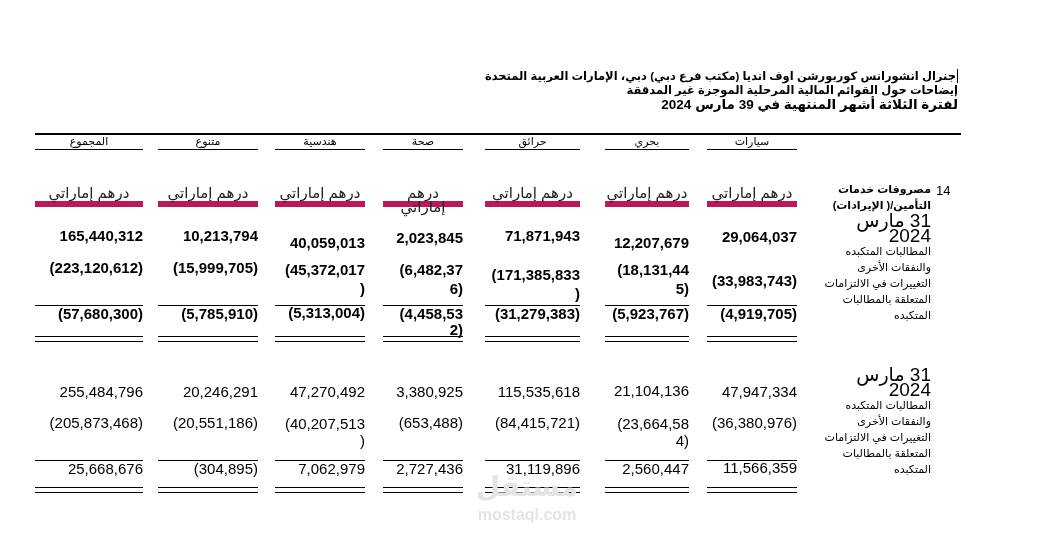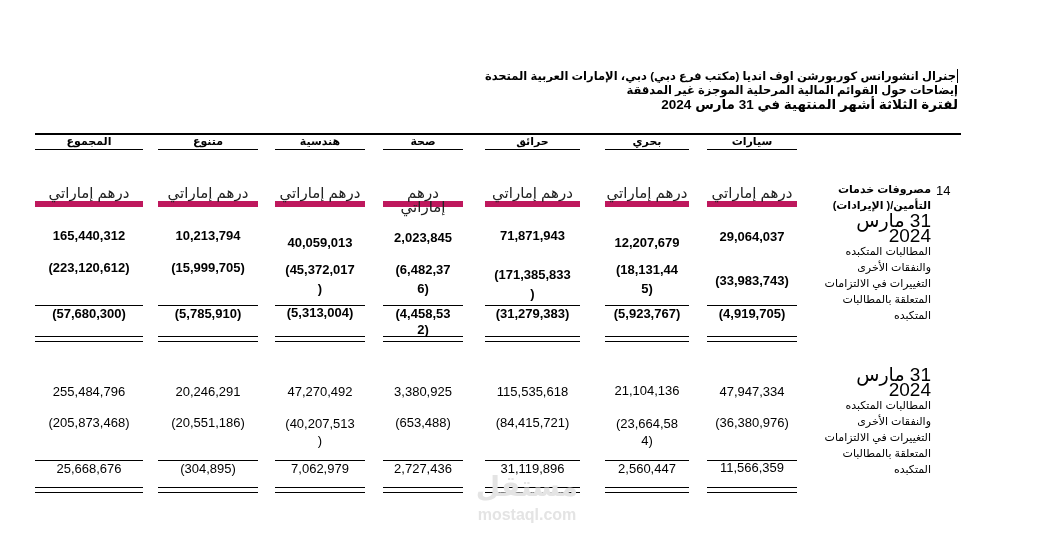--- a/index.html
+++ b/index.html
@@ -4,41 +4,41 @@
 <style>
   html, body { margin:0; padding:0; background:#ffffff; }
   body { width:1054px; height:543px; position:relative; overflow:hidden;
          font-family:"Liberation Sans", "DejaVu Sans", sans-serif; color:#000; }
   .title { position:absolute; right:96px; top:69px; direction:rtl; text-align:right;
            font-weight:bold; font-size:11.5px; line-height:14px; }
   .title .t1 { border-right:1px solid #000; padding-right:1px; }
   .title .t3 { font-size:13.5px; line-height:16px; }
   .top-rule { position:absolute; left:35px; top:133px; width:926px; height:2px; background:#000; }
   .col { position:absolute; top:134px; text-align:center; }
-  .col .hdr { font-weight:bold; font-size:11px; line-height:14px; border-bottom:1px solid #000; height:15px; direction:rtl; }
+  .col .hdr { font-weight:normal; font-size:11px; line-height:14px; border-bottom:1px solid #000; height:15px; direction:rtl; }
   .col .cur { font-size:15px; line-height:14px; border-bottom:6px solid #be185d; height:15px; color:#222; direction:rtl;margin-top:36px; }
-  .val { position:absolute; text-align:center; font-size:13px; line-height:16px; }
+  .val { position:absolute; text-align:right; font-size:15px; line-height:16px; }
   .b { font-weight:bold; }
   .line { position:absolute; height:1px; background:#000; }
   .dbl { position:absolute; height:4px; border-top:1px solid #000; border-bottom:1px solid #000; }
   .note { position:absolute; left:936px; top:183px; font-size:13px; }
   .desc { position:absolute; direction:rtl; text-align:right; font-size:11px; line-height:16px; right:123px; width:120px; }
   .desc .bold { font-weight:bold; }
   .desc .date { font-size:19px; line-height:15px; }
   .watermark { position:absolute; left:462px; top:468px; width:130px; text-align:center; color:#e4e4e4; }
   .watermark .ar { font-size:28px; font-weight:bold; line-height:38px; }
   .watermark .en { font-size:16px; line-height:18px; font-weight:bold; }
 </style>
 </head>
 <body>
 
 <div class="title">
   <div class="t1">جنرال انشورانس كوربورشن اوف انديا (مكتب فرع دبي) دبي، الإمارات العربية المتحدة</div>
   <div>إيضاحات حول القوائم المالية المرحلية الموجزة غير المدققة</div>
-  <div class="t3">لفترة الثلاثة أشهر المنتهية في 31 مارس 2024</div>
+  <div class="t3">لفترة الثلاثة أشهر المنتهية في 39 مارس 2024</div>
 </div>
 
 <div class="top-rule"></div>
 
 <div class="col" style="left:35px;width:108px">
   <div class="hdr">المجموع</div>
   <div class="cur">درهم إماراتي</div>
 </div>
 <div class="col" style="left:158px;width:100px">
   <div class="hdr">متنوع</div>

